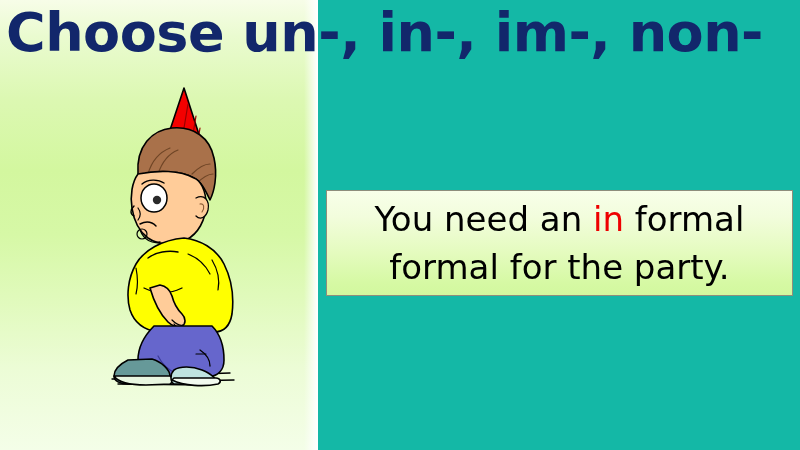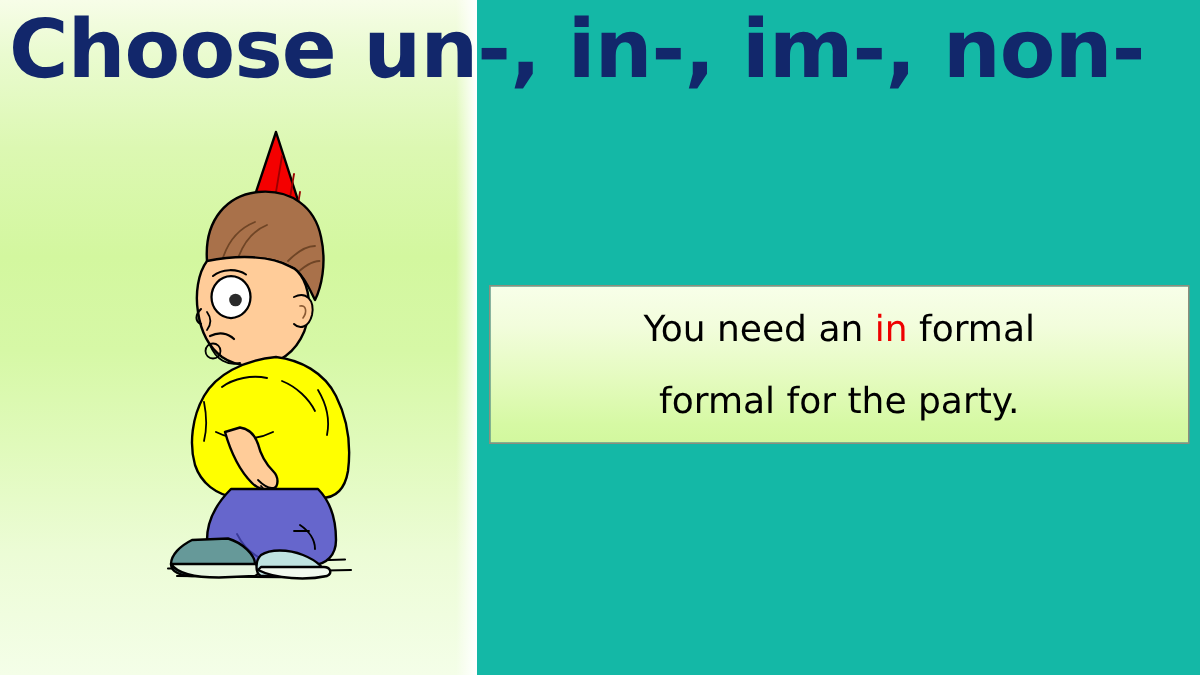--- a/index.html
+++ b/index.html
@@ -81,21 +81,21 @@
         #d2f89e 100%);
     z-index: 15;
   }
   .sentence-text {
     position: absolute;
     left: 0;
     top: 4px;
     width: 100%;
     text-align: center;
     font-family: "DejaVu Sans", sans-serif;
-    font-size: 24px;
+    font-size: 34px;
     line-height: 48px;
     color: #000000;
     white-space: nowrap;
   }
   .sentence-line2 {
     display: block;
   }
   .hl-red {
     color: #ee0000;
   }

